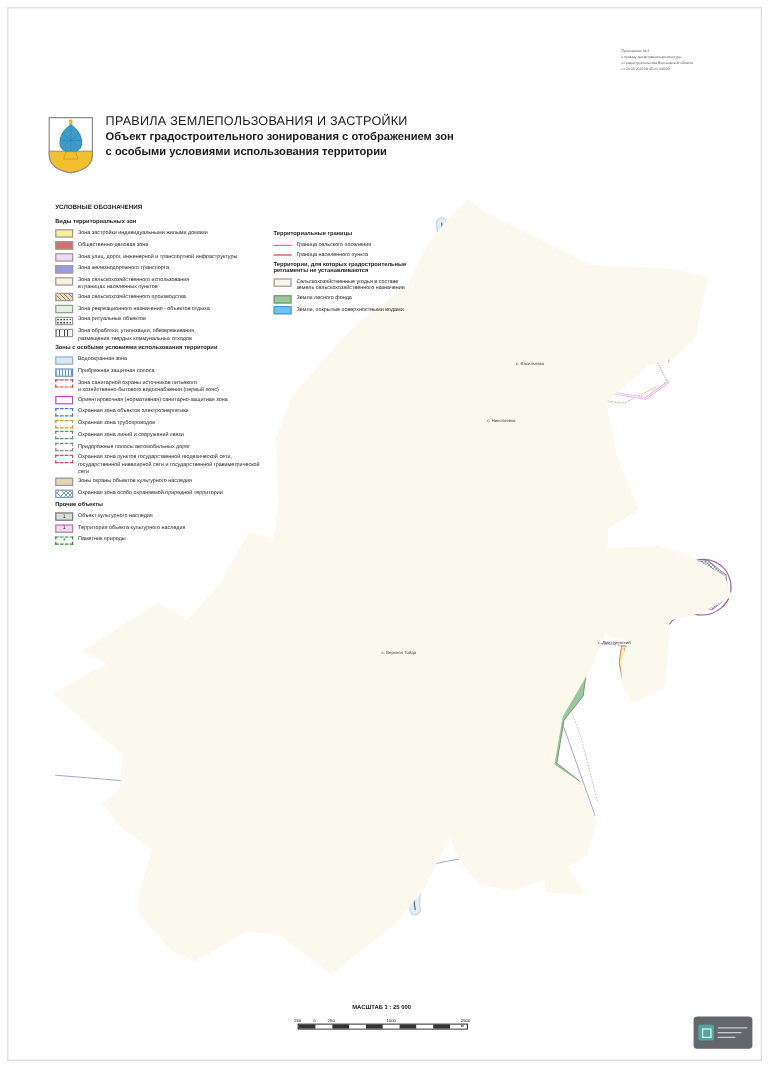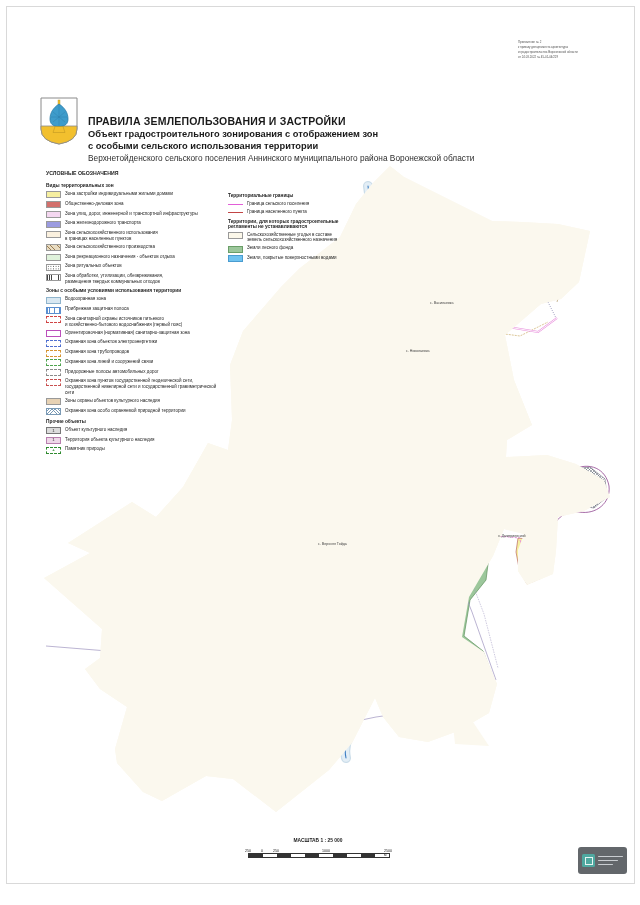--- a/index.html
+++ b/index.html
@@ -4,21 +4,21 @@
 <style>
   html,body{margin:0;padding:0;background:#fff;}
   body{width:640px;height:905px;position:relative;overflow:hidden;
        font-family:"Liberation Sans", sans-serif;color:#222;}
   .frame{position:absolute;left:6px;top:6px;width:627px;height:876px;
          border:1px solid #d9d9d9;pointer-events:none;}
   
   .header{position:absolute;left:40px;top:95px;width:560px;}
   .crest{position:absolute;left:0;top:2px;}
   .titles{margin-left:48px;}
-  .t-main{font-size:10.5px;font-weight:bold;letter-spacing:.2px;color:#1a1a1a;margin-bottom:2px;margin-top:20px;}
+  .t-main{font-size:10.5px;font-weight:normal;letter-spacing:.2px;color:#1a1a1a;margin-bottom:2px;}
   .t-sub{font-size:9.3px;font-weight:bold;color:#1a1a1a;margin-bottom:1.5px;}
   .t-sub3{font-size:8.3px;color:#2e2e2e;margin-top:2px;}
   
   .appendix{position:absolute;left:518px;top:40px;width:104px;
             font-size:2.9px;line-height:1.7;color:#555;}
   
   .legend{position:absolute;left:46px;top:170px;width:400px;z-index:3;}
   .leg-h1{font-size:5.2px;font-weight:bold;margin-bottom:3px;}
   .leg-cols{position:relative;}
   .leg-col{position:absolute;left:0;top:0;width:178px;}
@@ -242,22 +242,21 @@
     <path d="M1,1 H37 V32 Q37,44 19,47 Q1,44 1,32 Z" fill="#FFFFFF" stroke="#8a8a8a" stroke-width="1"></path>
     <path d="M1,29 H37 V32 Q37,44 19,47 Q1,44 1,32 Z" fill="#F2C02E" stroke="#8a8a8a" stroke-width="0.8"></path>
     <rect x="18" y="3" width="2" height="5" fill="#F2C02E" stroke="#B8901E" stroke-width="0.4"></rect>
     <path d="M19,7 C13,11 10,16 10,22 C10,27 13,29.5 19,29.5 C25,29.5 28,27 28,22 C28,16 25,11 19,7 Z" fill="#3E9CCB" stroke="#2A7CA8" stroke-width="0.8"></path>
     <path d="M13,15 L25,25 M25,15 L13,25 M19,8 L19,29 M11,20 L27,20" stroke="#2A7CA8" stroke-width="0.4" fill="none"></path>
     <path d="M15,29.5 h8 l2,6 h-12 z" fill="#F2C02E" stroke="#B8901E" stroke-width="0.5"></path>
   </svg>
   <div class="titles">
     <div class="t-main">ПРАВИЛА ЗЕМЛЕПОЛЬЗОВАНИЯ И ЗАСТРОЙКИ</div>
     <div class="t-sub">Объект градостроительного зонирования с отображением зон</div>
-    <div class="t-sub">с особыми сельского использования территории</div>
-    <div class="t-sub3">Верхнетойденского сельского поселения Аннинского муниципального района Воронежской области</div>
+    <div class="t-sub">с особыми условиями использования территории</div>
   </div>
 </div>
 
 <div class="legend">
   <div class="leg-h1">УСЛОВНЫЕ ОБОЗНАЧЕНИЯ</div>
   <div class="leg-cols">
     <div class="leg-col">
         <div class="leg-h2">Виды территориальных зон</div>
         <div class="leg-item">
           <span class="sw zone-yellow"></span>

